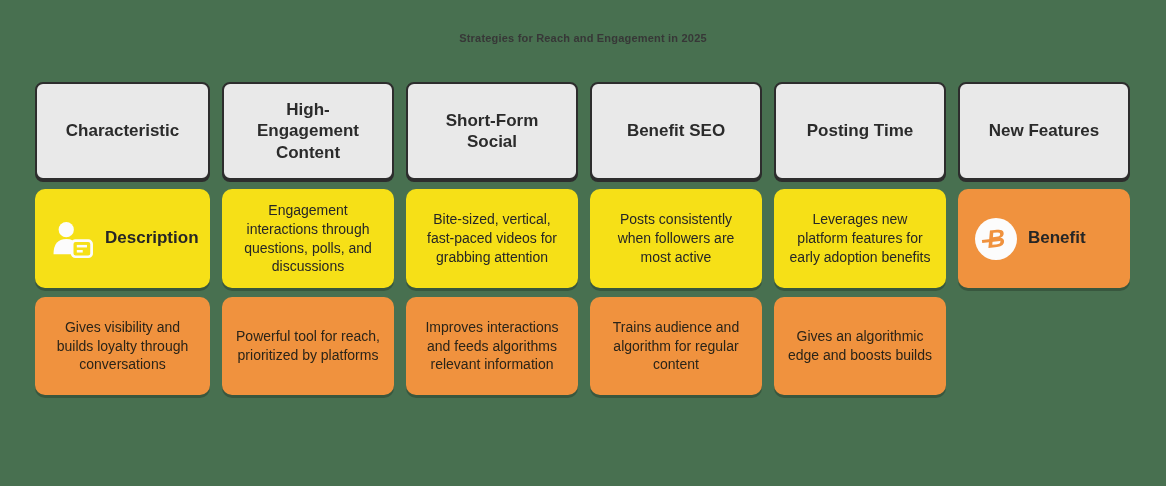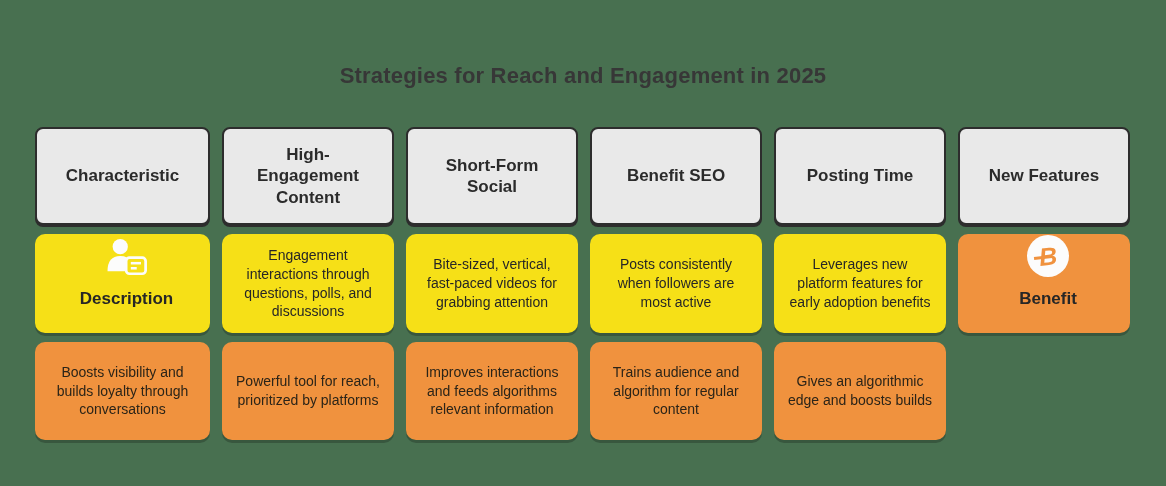--- a/index.html
+++ b/index.html
@@ -9,23 +9,23 @@
     font-family: "Liberation Sans", sans-serif;
   }
   .canvas {
     position: relative;
     width: 1166px;
     height: 486px;
     background: #487050;
     overflow: hidden;
   }
   .title {
-    padding-top: 63px;
+    padding-top: 32px;
     text-align: center;
-    font-size: 22px;
+    font-size: 11px;
     font-weight: 700;
     color: #373737;
     letter-spacing: 0.2px;
   }
   .grid {
     margin: 38px 36px 0 35px;
     display: grid;
     grid-template-columns: 175px repeat(5, 1fr);
     grid-template-rows: 98px 99px 98px;
     column-gap: 12px;
@@ -67,21 +67,20 @@
     padding: 0 12px;
   }
   .label-cell {
     justify-content: flex-start;
     text-align: left;
     padding: 0 8px 0 16px;
     gap: 10px;
     font-size: 17px;
     font-weight: 700;
     color: #262626;
-    flex-direction: column;
   }
   .label-cell .icon-wrap {
     flex: 0 0 auto;
     width: 44px;
     height: 44px;
     display: flex;
     align-items: center;
     justify-content: center;
   }
   .b-badge {
@@ -168,21 +167,21 @@
     <div class="cell benefit-cell label-cell">
       <span class="icon-wrap">
         <span class="b-badge">
           <span class="b-glyph">B</span>
           <span class="b-bar"></span>
         </span>
       </span>
       <span>Benefit</span>
     </div>
     <div class="cell benefit-cell">
-      <span>Boosts visibility and builds loyalty through conversations</span>
+      <span>Gives visibility and builds loyalty through conversations</span>
     </div>
     <div class="cell benefit-cell">
       <span>Powerful tool for reach, prioritized by platforms</span>
     </div>
     <div class="cell benefit-cell">
       <span>Improves interactions and feeds algorithms relevant information</span>
     </div>
     <div class="cell benefit-cell">
       <span>Trains audience and algorithm for regular content</span>
     </div>

